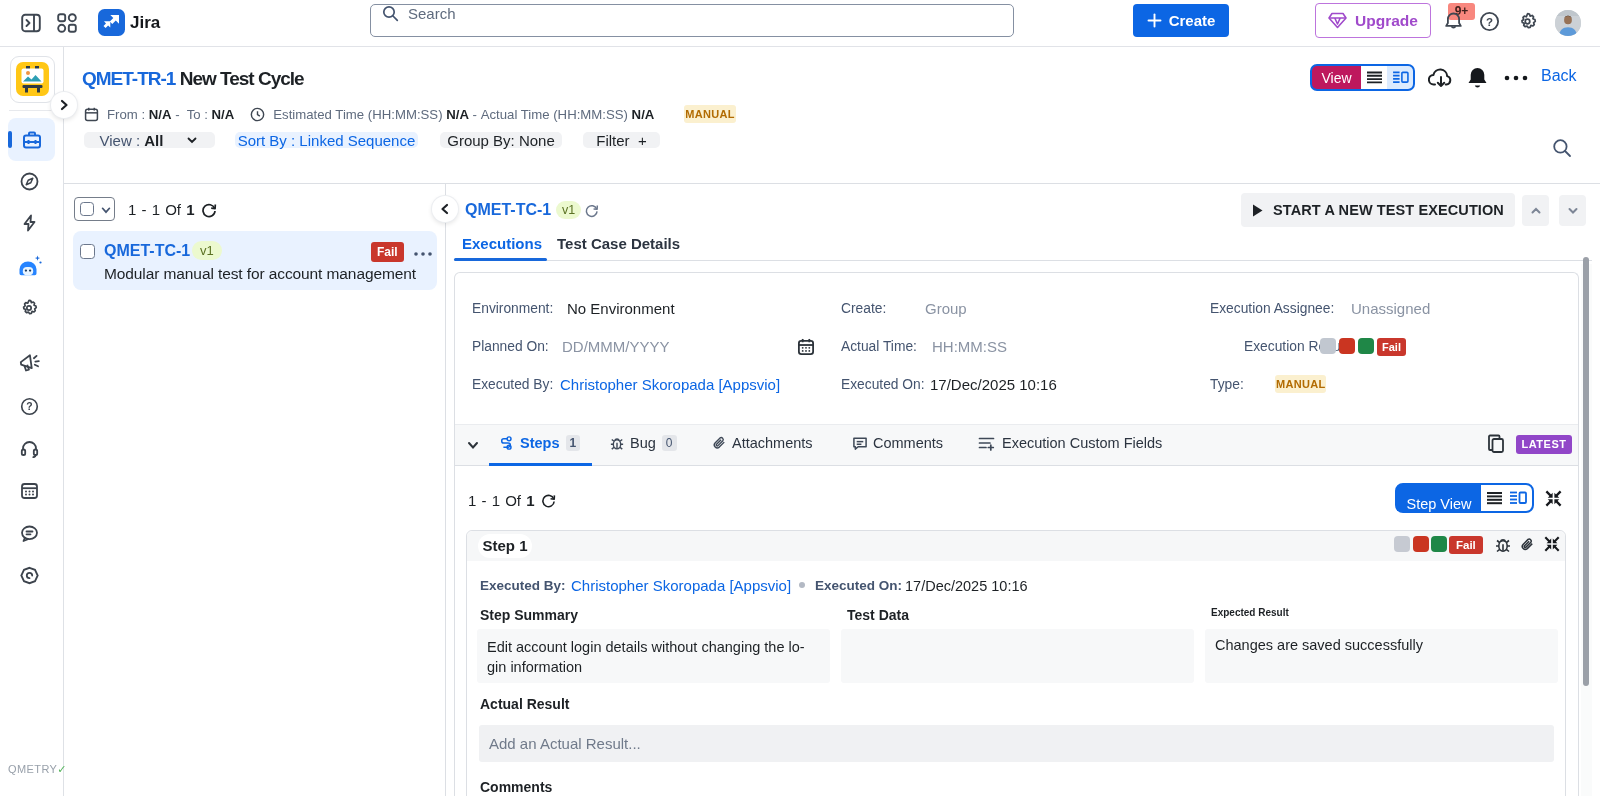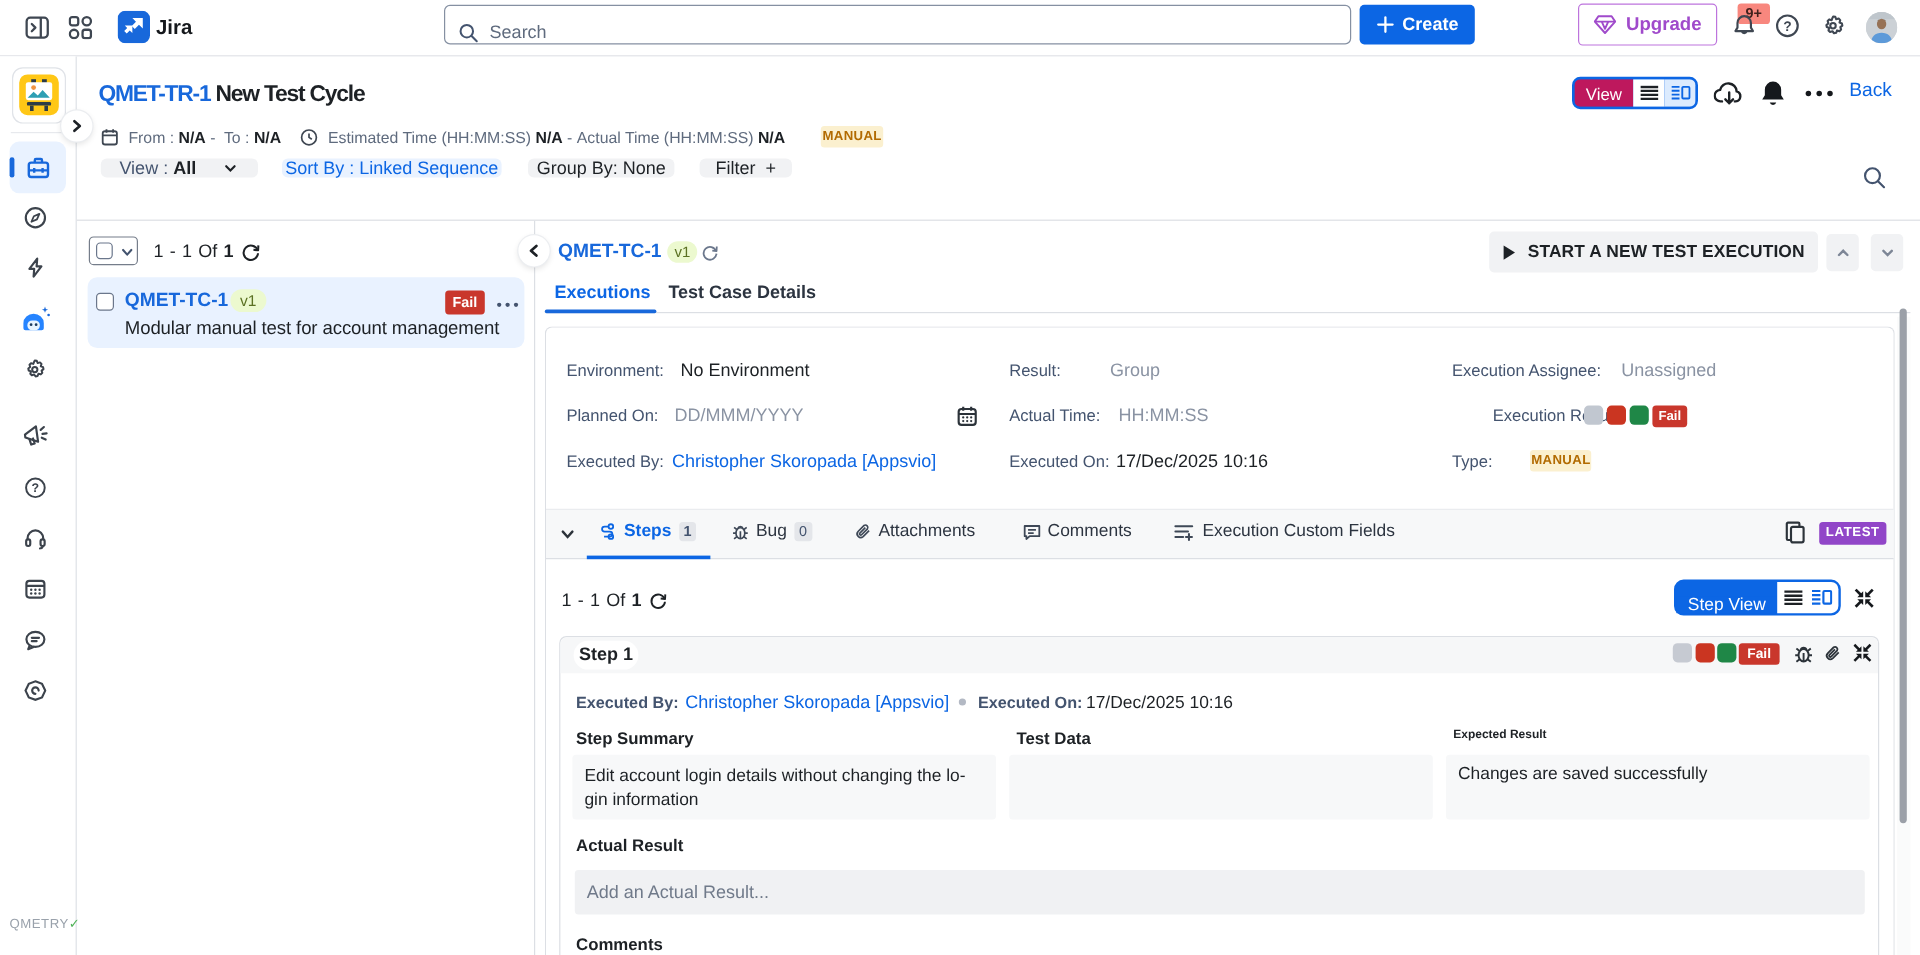--- a/index.html
+++ b/index.html
@@ -5,21 +5,21 @@
 * { margin:0; padding:0; box-sizing:border-box; }
 html,body { width:1600px; height:796px; overflow:hidden; background:#fff; }
 body { font-family:"Liberation Sans", sans-serif; color:#1d2125; }
 #app { position:relative; width:1600px; height:796px; overflow:hidden; }
 .abs { position:absolute; }
 svg { display:block; }
 
 
 #topbar { position:absolute; left:0; top:0; width:1600px; height:47px; background:#fff; border-bottom:1px solid #e1e3e8; }
 #jiratxt { position:absolute; left:130px; top:13px; font-size:17px; font-weight:bold; color:#15181c; }
-#searchbox { position:absolute; left:370px; top:4px; width:756px; height:33px; border:1px solid #8590a2; border-radius:5px; display:flex; align-items:flex-end; padding-left:11px; }
+#searchbox { position:absolute; left:370px; top:4px; width:644px; height:33px; border:1px solid #8590a2; border-radius:5px; display:flex; align-items:flex-start; padding-left:11px; }
 #searchbox span { font-size:15px; color:#5f6b7e; margin-left:9px; }
 #createbtn { position:absolute; left:1133px; top:4px; width:96px; height:33px; background:#0c66e4; border-radius:4px; display:flex; align-items:center; justify-content:center; color:#fff; font-size:15px; font-weight:600; }
 #upgradebtn { position:absolute; left:1315px; top:3px; width:116px; height:35px; border:1px solid #bd74dd; border-radius:4px; display:flex; align-items:center; justify-content:center; color:#a04acb; font-size:15.5px; font-weight:600; }
 #badge9 { position:absolute; left:1448px; top:3px; width:27px; height:17px; background:#f8877e; border-radius:3px; font-size:12px; font-weight:bold; color:#42211d; text-align:center; line-height:17px; z-index:2;}
 #avatar { position:absolute; left:1555px; top:10px; width:26px; height:26px; border-radius:50%; overflow:hidden; background:#ccd2d8; }
 
 
 #sidebar { position:absolute; left:0; top:47px; width:64px; height:749px; background:#fff; border-right:1px solid #dee1e6; }
 #appbox { position:absolute; left:10px; top:56px; width:45px; height:47px; background:#fff; border:1px solid #e0e3e8; border-radius:9px; z-index:21; }
 #appicon { position:absolute; left:16px; top:62px; width:33px; height:34px; background:#ffc716; border-radius:7px; z-index:22; }
@@ -419,21 +419,21 @@
   </div>
   <div id="tabexec">Executions</div>
   <div id="tabtcd">Test Case Details</div>
   <div id="tabline"></div>
   <div id="tabgray"></div>
 
   <div id="execcard"></div>
 
   <span class="lbl" style="left:472px;top:301px">Environment:</span>
   <span class="val" style="left:567px;top:300px">No Environment</span>
-  <span class="lbl" style="left:841px;top:301px">Result:</span>
+  <span class="lbl" style="left:841px;top:301px">Create:</span>
   <span class="valgray" style="left:925px;top:300px">Group</span>
   <span class="lbl" style="left:1210px;top:301px">Execution Assignee:</span>
   <span class="valgray" style="left:1351px;top:300px">Unassigned</span>
 
   <span class="lbl" style="left:472px;top:339px">Planned On:</span>
   <span class="valgray" style="left:562px;top:338px">DD/MMM/YYYY</span>
   <svg width="18" height="18" viewBox="0 0 19 19" fill="none" stroke="#2c333a" stroke-width="1.9" style="position:absolute;left:797px;top:338px">
     <rect x="2" y="3" width="15" height="14" rx="2.5"></rect>
     <line x1="2" y1="7.4" x2="17" y2="7.4"></line>
     <line x1="6" y1="1" x2="6" y2="4.5"></line>

